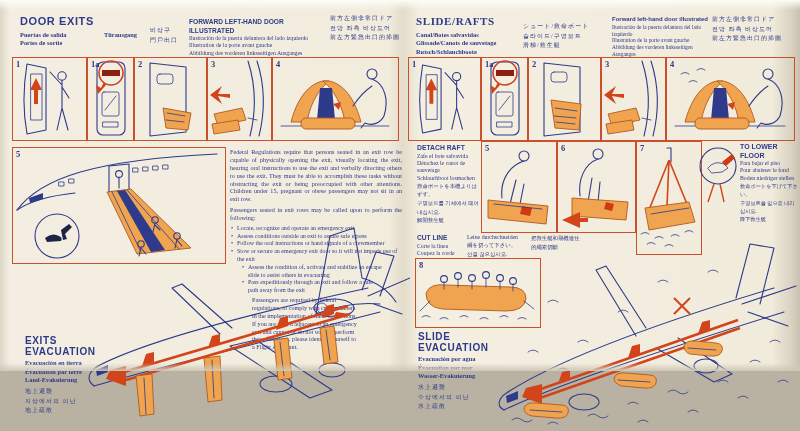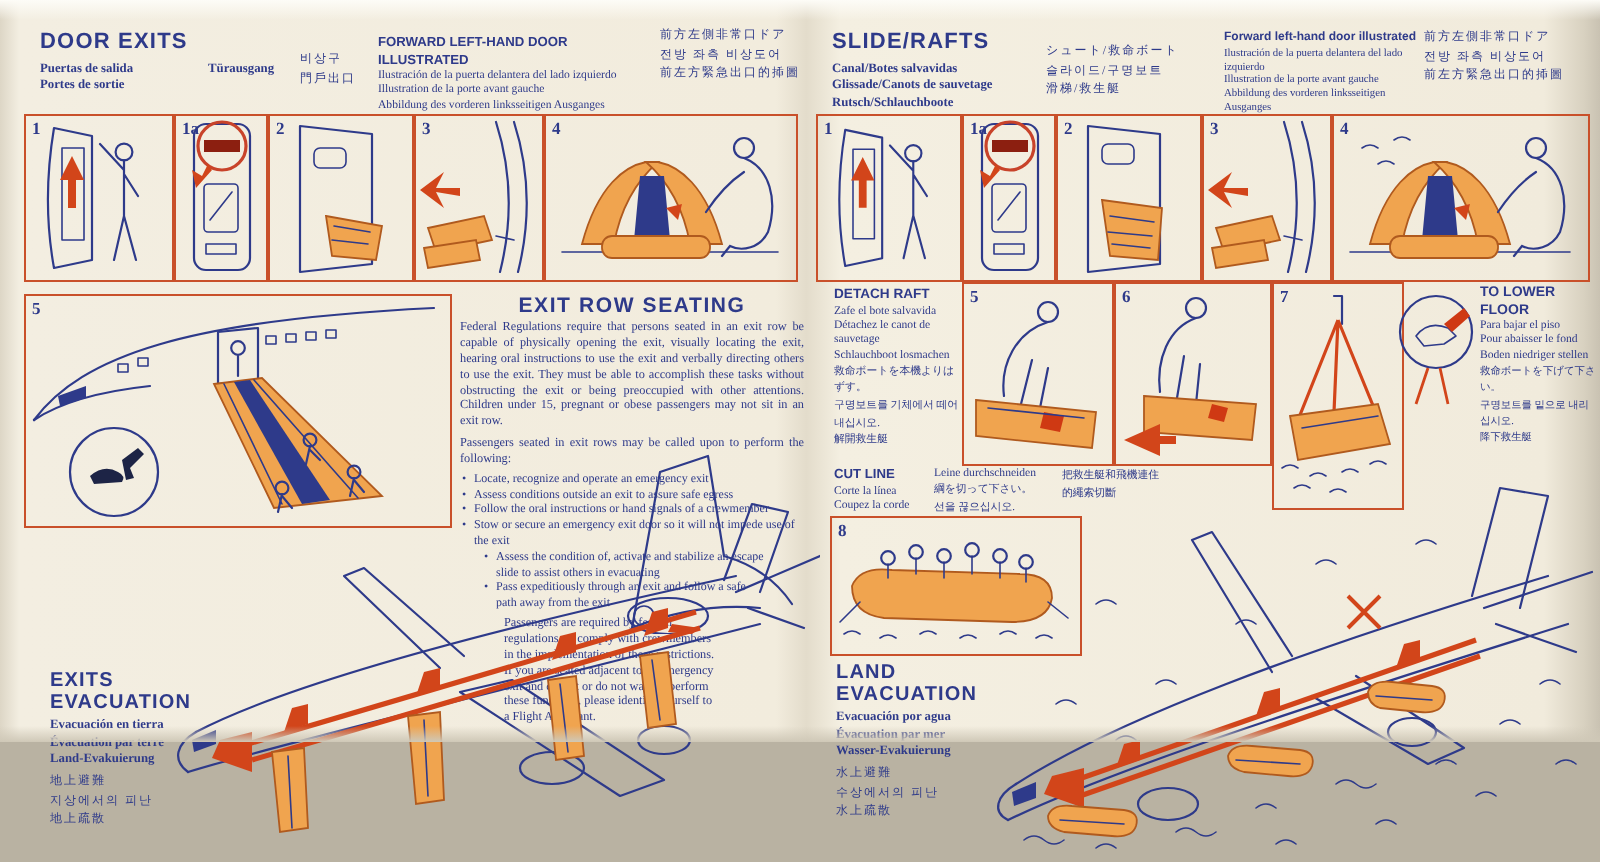--- a/index.html
+++ b/index.html
@@ -142,21 +142,20 @@
         <path class="ink" d="M128,99 L126,108 M128,100 L133,106"></path>
       <circle class="ink" cx="164" cy="88" r="3.2"></circle>
         <path class="ink" d="M164,91 L162,100 M164,92 L169,98"></path>
       <circle cx="44" cy="88" r="22" fill="#f6f1e4" class="ink"></circle>
       <path d="M32,90 q7,-6 14,-2 q4,2 2,5 l-14,1 Z" fill="#1d2446"></path>
       <path d="M48,82 l8,-6 3,3 -7,7 2,5 -4,1 Z" fill="#1d2446"></path>
     </svg>
   </div>
 
   <div class="abs" style="left:230px;top:147px;width:172px;">
-    <div class="ers-title">EXIT ROW SEATING</div>
     <div class="body-txt" style="margin-top:2px;">Federal Regulations require that persons seated in an exit row be capable of physically opening the exit, visually locating the exit, hearing oral instructions to use the exit and verbally directing others to use the exit. They must be able to accomplish these tasks without obstructing the exit or being preoccupied with other attentions. Children under 15, pregnant or obese passengers may not sit in an exit row.</div>
     <div class="body-txt" style="margin-top:3px;">Passengers seated in exit rows may be called upon to perform the following:</div>
     <div style="margin-top:2px;">
       <div class="bullet">Locate, recognize and operate an emergency exit</div>
       <div class="bullet">Assess conditions outside an exit to assure safe egress</div>
       <div class="bullet">Follow the oral instructions or hand signals of a crewmember</div>
       <div class="bullet">Stow or secure an emergency exit door so it will not impede use of the exit</div>
       <div class="bullet indent" style="width:135px;">Assess the condition of, activate and stabilize an escape slide to assist others in evacuating</div>
       <div class="bullet indent" style="width:135px;">Pass expeditiously through an exit and follow a safe path away from the exit</div>
     </div>
@@ -201,21 +200,21 @@
     <polygon class="red" points="196,82 208,78 208,68 200,70"></polygon>
     <polygon class="red" points="242,70 254,66 254,56 246,58"></polygon>
     <path class="org" d="M56,128 L72,126 L74,166 L60,168 Z"></path>
     <path class="org" d="M124,110 L140,108 L142,152 L128,154 Z"></path>
     <path class="org" d="M194,92 L208,90 L212,130 L198,132 Z"></path>
     <path class="org" d="M240,80 L254,78 L258,114 L244,116 Z"></path>
     <path class="ink-thin" d="M64,130 L66,166 M132,112 L134,150 M200,94 L204,128 M246,82 L250,112"></path>
   </svg>
 
   <div class="abs" style="left:416px;top:16px;">
-    <div class="ttl" style="font-size:11px;">SLIDE/RAFTS</div>
+    <div class="ttl" style="font-size:11px;font-family:Liberation Serif, serif;">SLIDE/RAFTS</div>
     <div class="sub" style="margin-top:3px;">Canal/Botes salvavidas</div>
     <div class="sub">Glissade/Canots de sauvetage</div>
     <div class="sub">Rutsch/Schlauchboote</div>
   </div>
   <div class="abs" style="left:523px;top:22px;">
     <div class="cjk">シュート/救命ボート</div>
     <div class="cjk">슬라이드/구명보트</div>
     <div class="cjk">滑梯/救生艇</div>
   </div>
   <div class="abs" style="left:612px;top:16px;width:96px;">
@@ -375,21 +374,21 @@
         <circle class="ink" cx="70" cy="16" r="3.4"></circle>
       <circle class="ink" cx="84" cy="19" r="3.4"></circle>
         <circle class="ink" cx="97" cy="22" r="3.4"></circle>
       <path class="ink-thin" d="M28,23 L28,30 M42,20 L42,28 M56,22 L56,30 M70,19 L70,28 M84,22 L84,30 M97,25 L97,32"></path>
       <path class="ink-thin" d="M14,42 L4,52 M108,42 L118,50"></path>
       <path class="ink-thin" d="M6,58 q4,-3 8,0 M24,60 q4,-3 8,0 M44,58 q4,-3 8,0 M64,60 q4,-3 8,0 M84,58 q4,-3 8,0 M102,60 q4,-3 8,0"></path>
     </svg>
   </div>
 
   <div class="abs" style="left:418px;top:332px;">
-    <div class="ttl">LAND</div>
+    <div class="ttl">SLIDE</div>
     <div class="ttl">EVACUATION</div>
     <div class="sub" style="margin-top:2px;">Evacuación por agua</div>
     <div class="sub">Évacuation par mer</div>
     <div class="sub">Wasser-Evakuierung</div>
     <div class="cjk" style="margin-top:2px;">水上避難</div>
     <div class="cjk">수상에서의 피난</div>
     <div class="cjk">水上疏散</div>
   </div>
 
   <svg class="abs" style="left:488px;top:242px;" width="312" height="189" viewBox="0 0 312 189">

